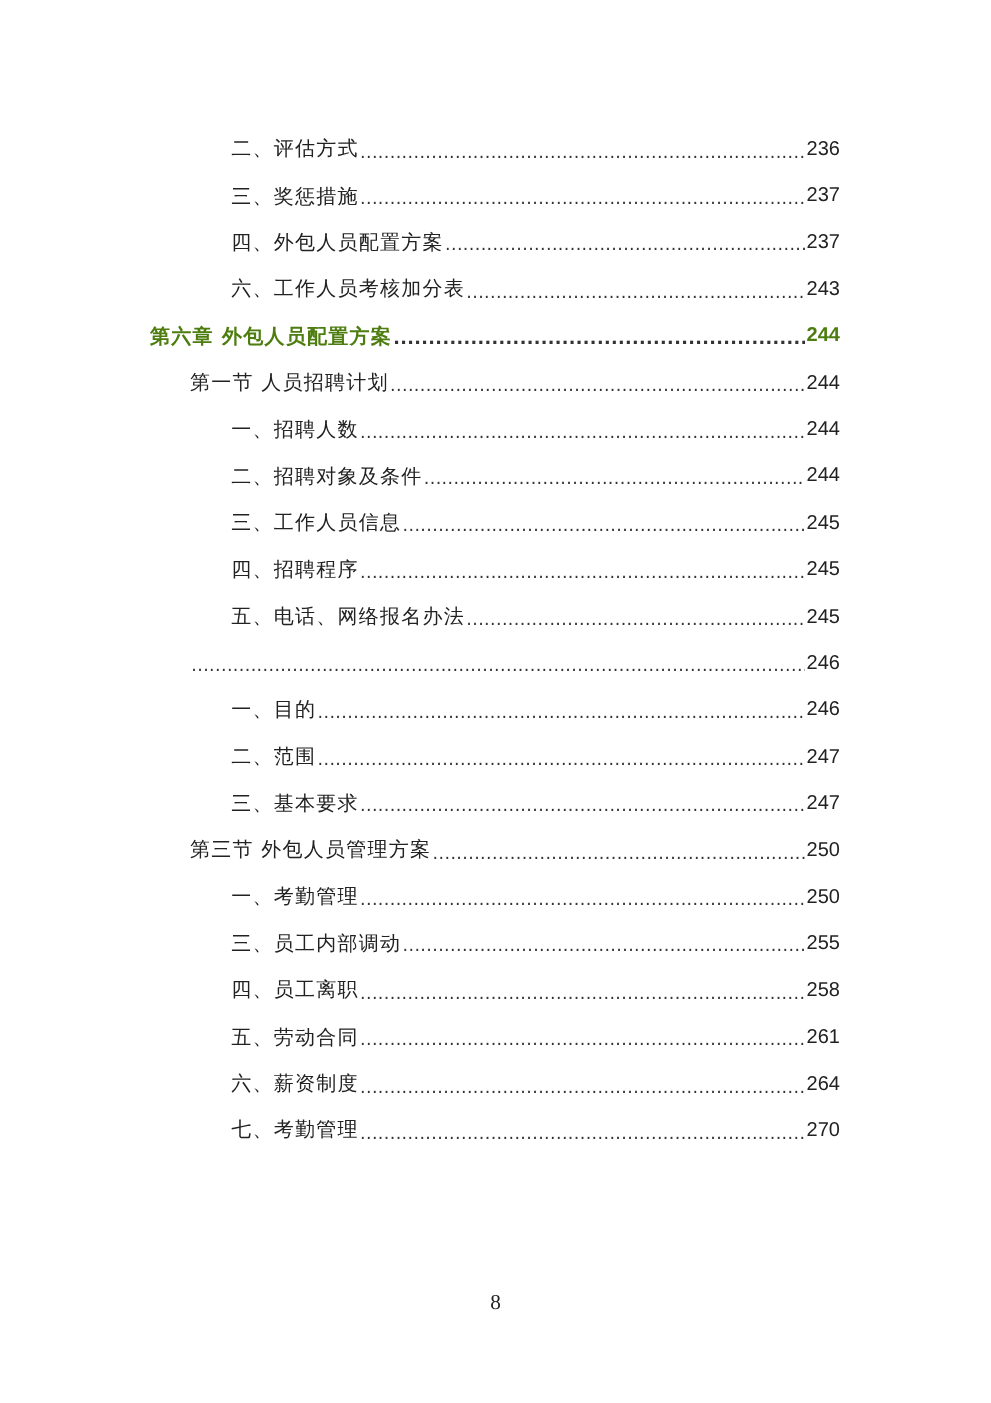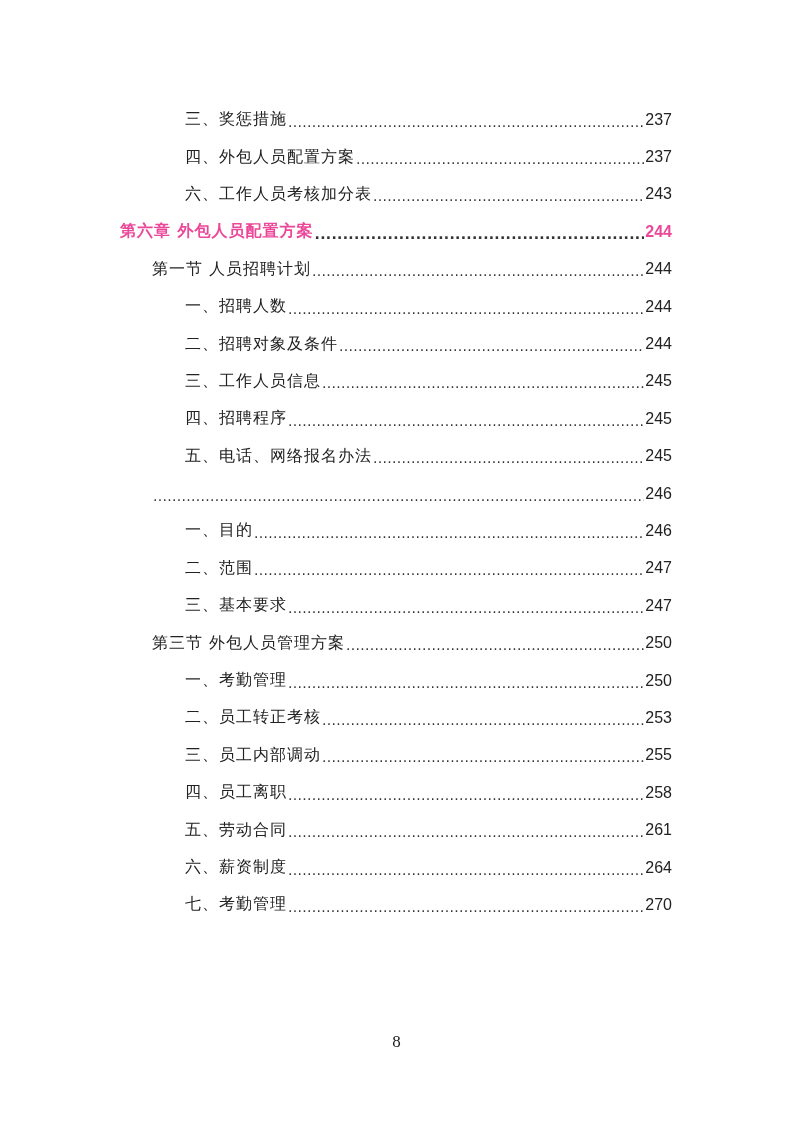--- a/index.html
+++ b/index.html
@@ -2,35 +2,42 @@
 <html><head>
 <meta charset="utf-8">
 <style>
   html, body { margin: 0; padding: 0; background: #ffffff; }
   body { width: 793px; height: 1122px; position: relative; overflow: hidden;
          font-family: "DejaVu Sans", "Liberation Sans", sans-serif; color: #222; }
   .toc { position: absolute; left: 0; top: 101px; width: 793px; }
   .row { position: relative; height: 37.4px; display: flex; align-items: center; }
   .row .inner { position: absolute; right: 121px; display: flex; align-items: center;
                 height: 37.4px; overflow: hidden; }
-  .row.lv-chapter .inner { left: 120px; font-weight: bold; color: #ec4899; }
+  .row.lv-chapter .inner { left: 120px; font-weight: bold; color: #4d7c0f; }
   .row.lv-section .inner { left: 152px; }
   .row.lv-item .inner { left: 185px; }
   .title { font-size: 16px; white-space: nowrap; letter-spacing: 1px; flex: 0 0 auto; }
   .leader { flex: 1 1 auto; overflow: hidden; white-space: nowrap; font-size: 14px;
             margin: 0 1px; color: #333; position: relative; top: 2px; }
   .leader::before { content: "........................................................................................................................................................................................................"; letter-spacing: 0.3px; }
   .page { flex: 0 0 auto; font-family: "Liberation Sans", sans-serif; font-size: 16px; }
   .footer { position: absolute; top: 1032px; left: 0; width: 793px; text-align: center;
             font-family: "Liberation Serif", serif; font-size: 17px; color: #222; }
 </style>
 </head>
 <body>
 
 <div class="toc" id="toc">
+    <div class="row lv-item">
+      <div class="inner">
+        <span class="title">二、评估方式</span>
+        <span class="leader"></span>
+        <span class="page">236</span>
+      </div>
+    </div>
     <div class="row lv-item">
       <div class="inner">
         <span class="title">三、奖惩措施</span>
         <span class="leader"></span>
         <span class="page">237</span>
       </div>
     </div>
     <div class="row lv-item">
       <div class="inner">
         <span class="title">四、外包人员配置方案</span>
@@ -130,27 +137,20 @@
     </div>
     <div class="row lv-item">
       <div class="inner">
         <span class="title">一、考勤管理</span>
         <span class="leader"></span>
         <span class="page">250</span>
       </div>
     </div>
     <div class="row lv-item">
       <div class="inner">
-        <span class="title">二、员工转正考核</span>
-        <span class="leader"></span>
-        <span class="page">253</span>
-      </div>
-    </div>
-    <div class="row lv-item">
-      <div class="inner">
         <span class="title">三、员工内部调动</span>
         <span class="leader"></span>
         <span class="page">255</span>
       </div>
     </div>
     <div class="row lv-item">
       <div class="inner">
         <span class="title">四、员工离职</span>
         <span class="leader"></span>
         <span class="page">258</span>

